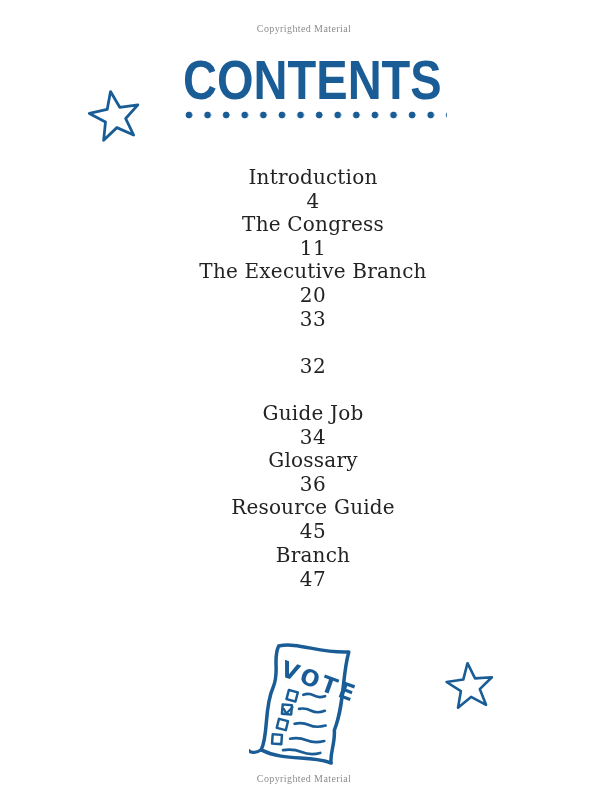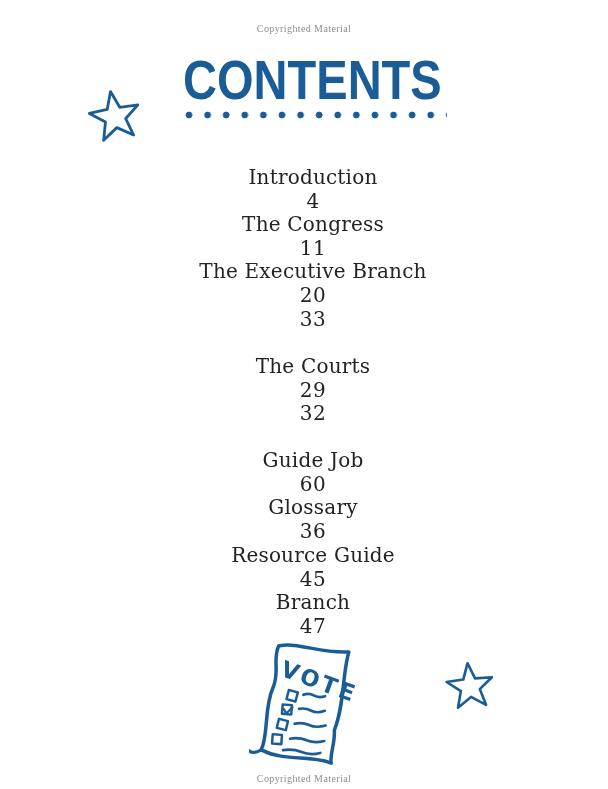--- a/index.html
+++ b/index.html
@@ -122,29 +122,25 @@
       <span class="entry-page">11</span>
     </div>
     <div class="toc-row">
       <span class="entry-label">The Executive Branch</span>
       <span class="entry-page">20</span>
     </div>
     <div class="toc-row">
       <span class="entry-page">33</span>
     </div>
     <div class="toc-row">
-      <span class="entry-label">The Courts</span>
-      <span class="entry-page">29</span>
-    </div>
-    <div class="toc-row">
       <span class="entry-page">32</span>
     </div>
     <div class="toc-row">
       <span class="entry-label">Guide Job</span>
-      <span class="entry-page">60</span>
+      <span class="entry-page">34</span>
     </div>
     <div class="toc-row">
       <span class="entry-label">Glossary</span>
       <span class="entry-page">36</span>
     </div>
     <div class="toc-row">
       <span class="entry-label">Resource Guide</span>
       <span class="entry-page">45</span>
     </div>
     <div class="toc-row">

